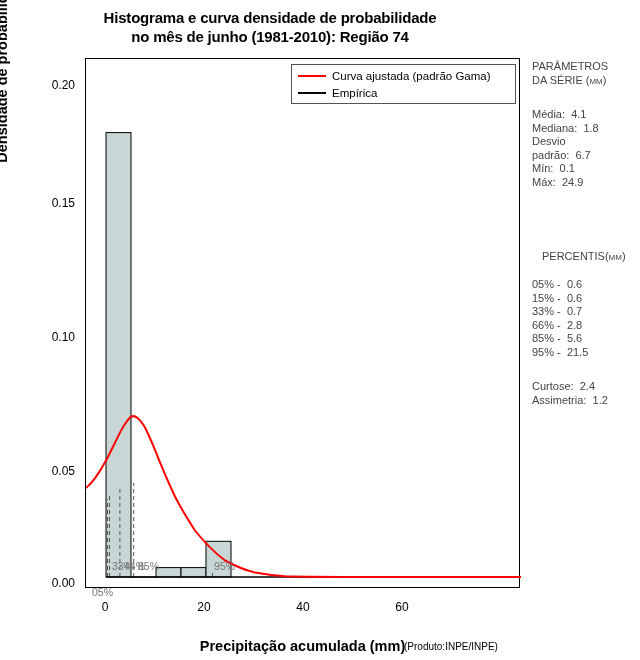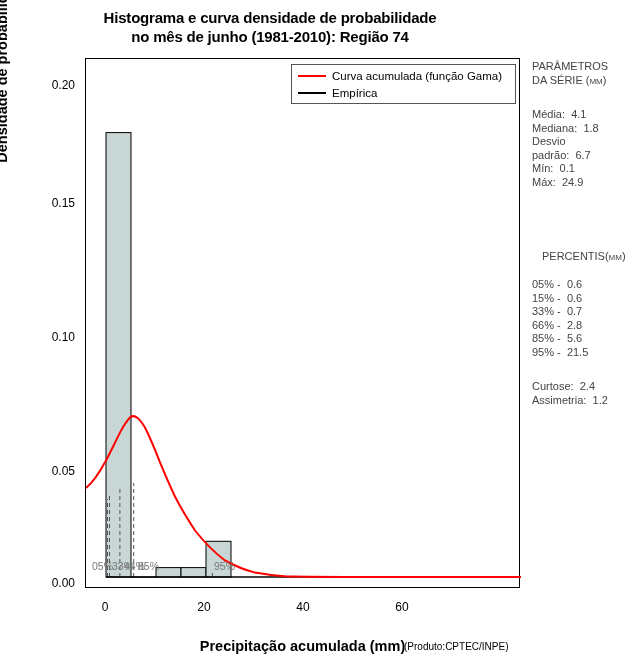--- a/index.html
+++ b/index.html
@@ -170,21 +170,21 @@
   <div class="ytick" style="left:31px; top:330px;">0.10</div>
   <div class="ytick" style="left:31px; top:196px;">0.15</div>
   <div class="ytick" style="left:31px; top:78px;">0.20</div>
 
   <div class="xtick" style="left:85px; top:600px;">0</div>
   <div class="xtick" style="left:184px; top:600px;">20</div>
   <div class="xtick" style="left:283px; top:600px;">40</div>
   <div class="xtick" style="left:382px; top:600px;">60</div>
 
   <div class="xlabel">Precipitação acumulada (mm)</div>
-  <div class="produto">(Produto:CPTEC/INPE)</div>
+  <div class="produto">(Produto:INPE/INPE)</div>
 
   <div id="plot">
     <svg id="plotsvg" width="435" height="530" viewBox="0 0 435 530">
 
       <g stroke="#000000" stroke-width="1">
 
         <line x1="0" y1="518" x2="-6" y2="518"></line>
         <line x1="0" y1="406" x2="-6" y2="406"></line>
         <line x1="0" y1="272" x2="-6" y2="272"></line>
         <line x1="0" y1="138" x2="-6" y2="138"></line>
@@ -222,29 +222,29 @@
            C 64,378.5 69,390.5 74,403.4
            C 79,415.5 84,427.0 89,437.5
            C 94,447.5 99,456.0 109,471.5
            C 119,484.0 129,494.0 139,501.5
            C 149,507.0 159,511.0 169,513.6
            C 179,515.5 189,516.7 199,517.3
            C 219,517.9 249,518.0 289,518.0
            L 435,518.0"></path>
     </svg>
 
-    <div class="plabel" style="left:6px; top:501px;">05%</div>
+    <div class="plabel" style="left:6px; top:527px;">05%</div>
     <div class="plabel" style="left:26px; top:501px;">33%</div>
     <div class="plabel" style="left:38px; top:501px;">44%</div>
     <div class="plabel" style="left:52px; top:501px;">85%</div>
     <div class="plabel" style="left:128px; top:501px;">95%</div>
 
     <div id="legend">
       <div class="row r1">
-        <span class="swatch" style="border-top-color:#ff0000;"></span><span>Curva acumulada (função Gama)</span>
+        <span class="swatch" style="border-top-color:#ff0000;"></span><span>Curva ajustada (padrão Gama)</span>
       </div>
       <div class="row r2">
         <span class="swatch" style="border-top-color:#000000;"></span><span>Empírica</span>
       </div>
     </div>
   </div>
 
   <div id="stats">
     <div class="block blk-params">
       <span class="ln hdr">PARÂMETROS</span>

